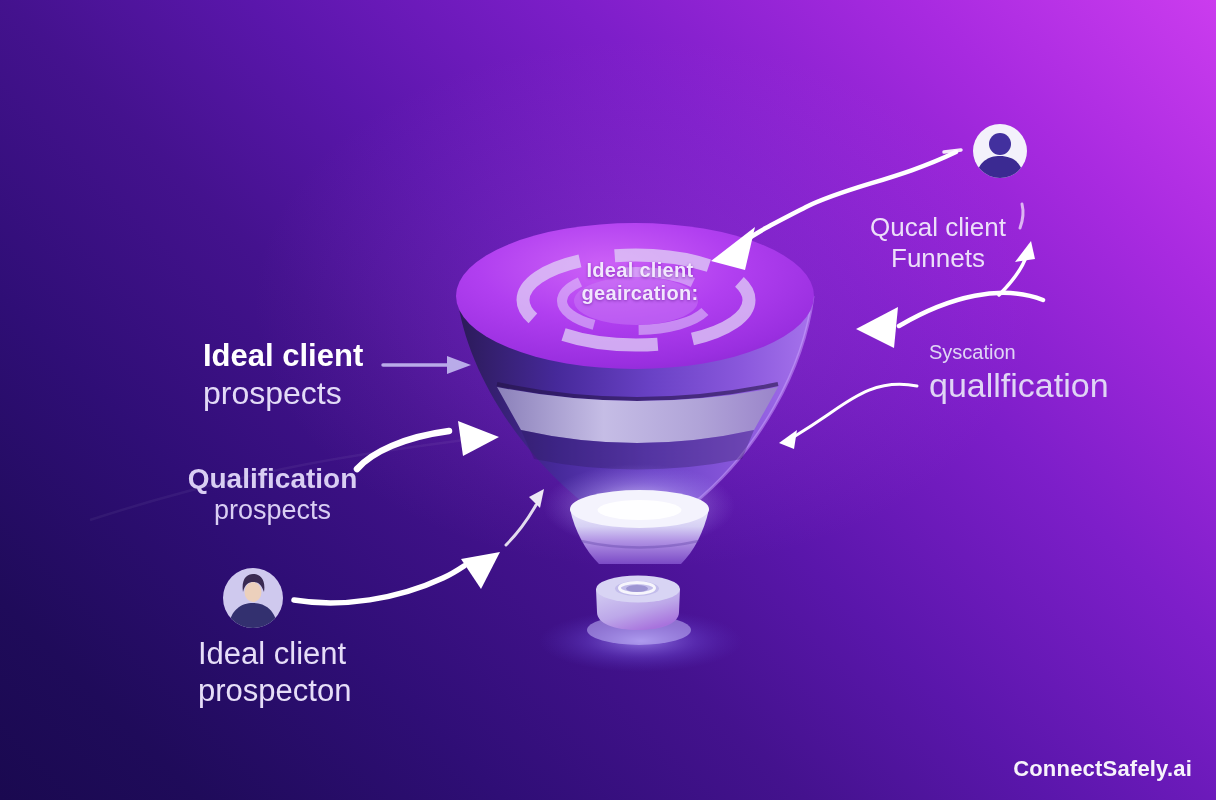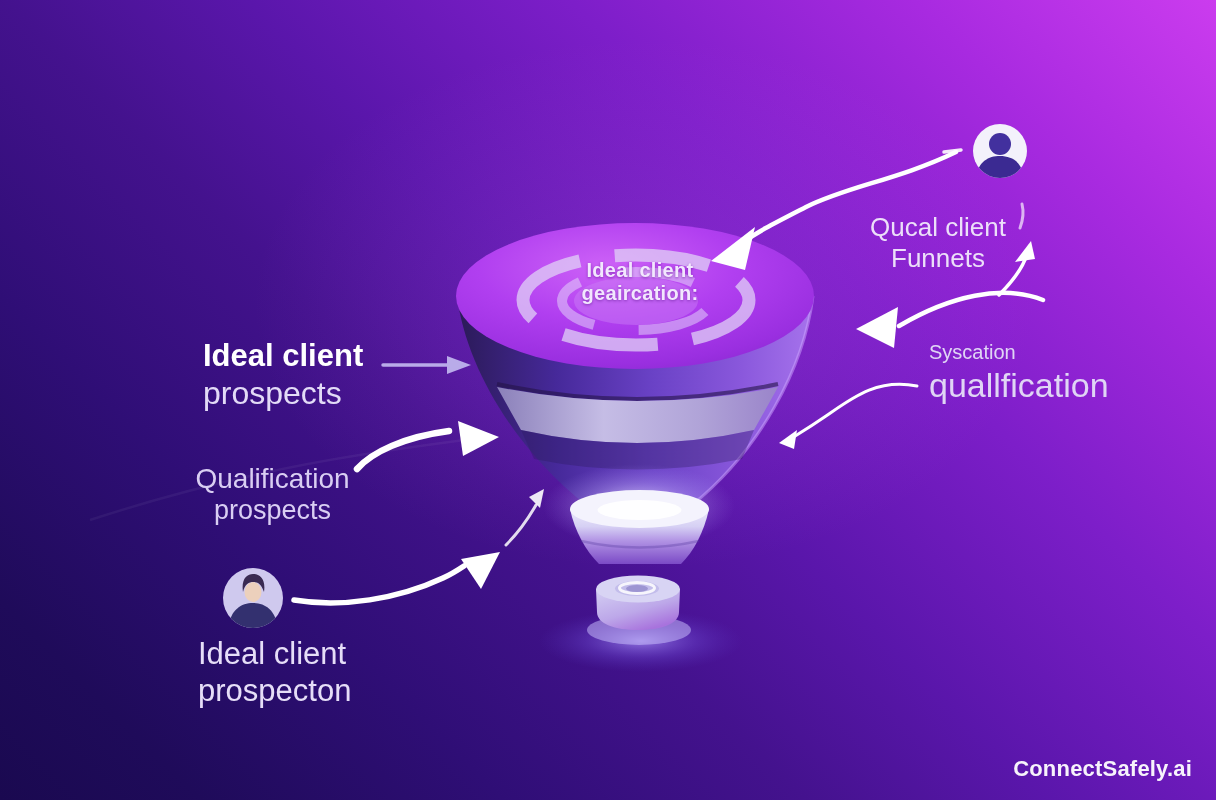--- a/index.html
+++ b/index.html
@@ -19,21 +19,21 @@
   }
   svg.scene{position:absolute;left:0;top:0;width:1216px;height:800px;}
   .lbl{position:absolute;color:#e6def8;line-height:1.18;}
   .lbl .l1,.lbl .l2{display:block;white-space:nowrap;}
 
   .lbl-left-top{left:203px;top:338px;text-align:left;}
   .lbl-left-top .l1{font-size:31px;font-weight:700;color:#ffffff;}
   .lbl-left-top .l2{font-size:32px;font-weight:400;color:#e3dbf7;}
 
   .lbl-left-mid{left:175px;top:462px;width:195px;text-align:center;color:#d9cef3;}
-  .lbl-left-mid .l1{font-size:28px;}
+  .lbl-left-mid .l1{font-size:28px;font-weight:bold;}
   .lbl-left-mid .l2{font-size:27px;}
 
   .lbl-left-bottom{left:198px;top:636px;text-align:left;color:#e6def8;}
   .lbl-left-bottom .l1{font-size:31px;}
   .lbl-left-bottom .l2{font-size:31px;}
 
   .lbl-right-top{left:848px;top:212px;width:180px;text-align:center;color:#ecdff9;}
   .lbl-right-top .l1{font-size:26px;}
   .lbl-right-top .l2{font-size:26px;}
 

